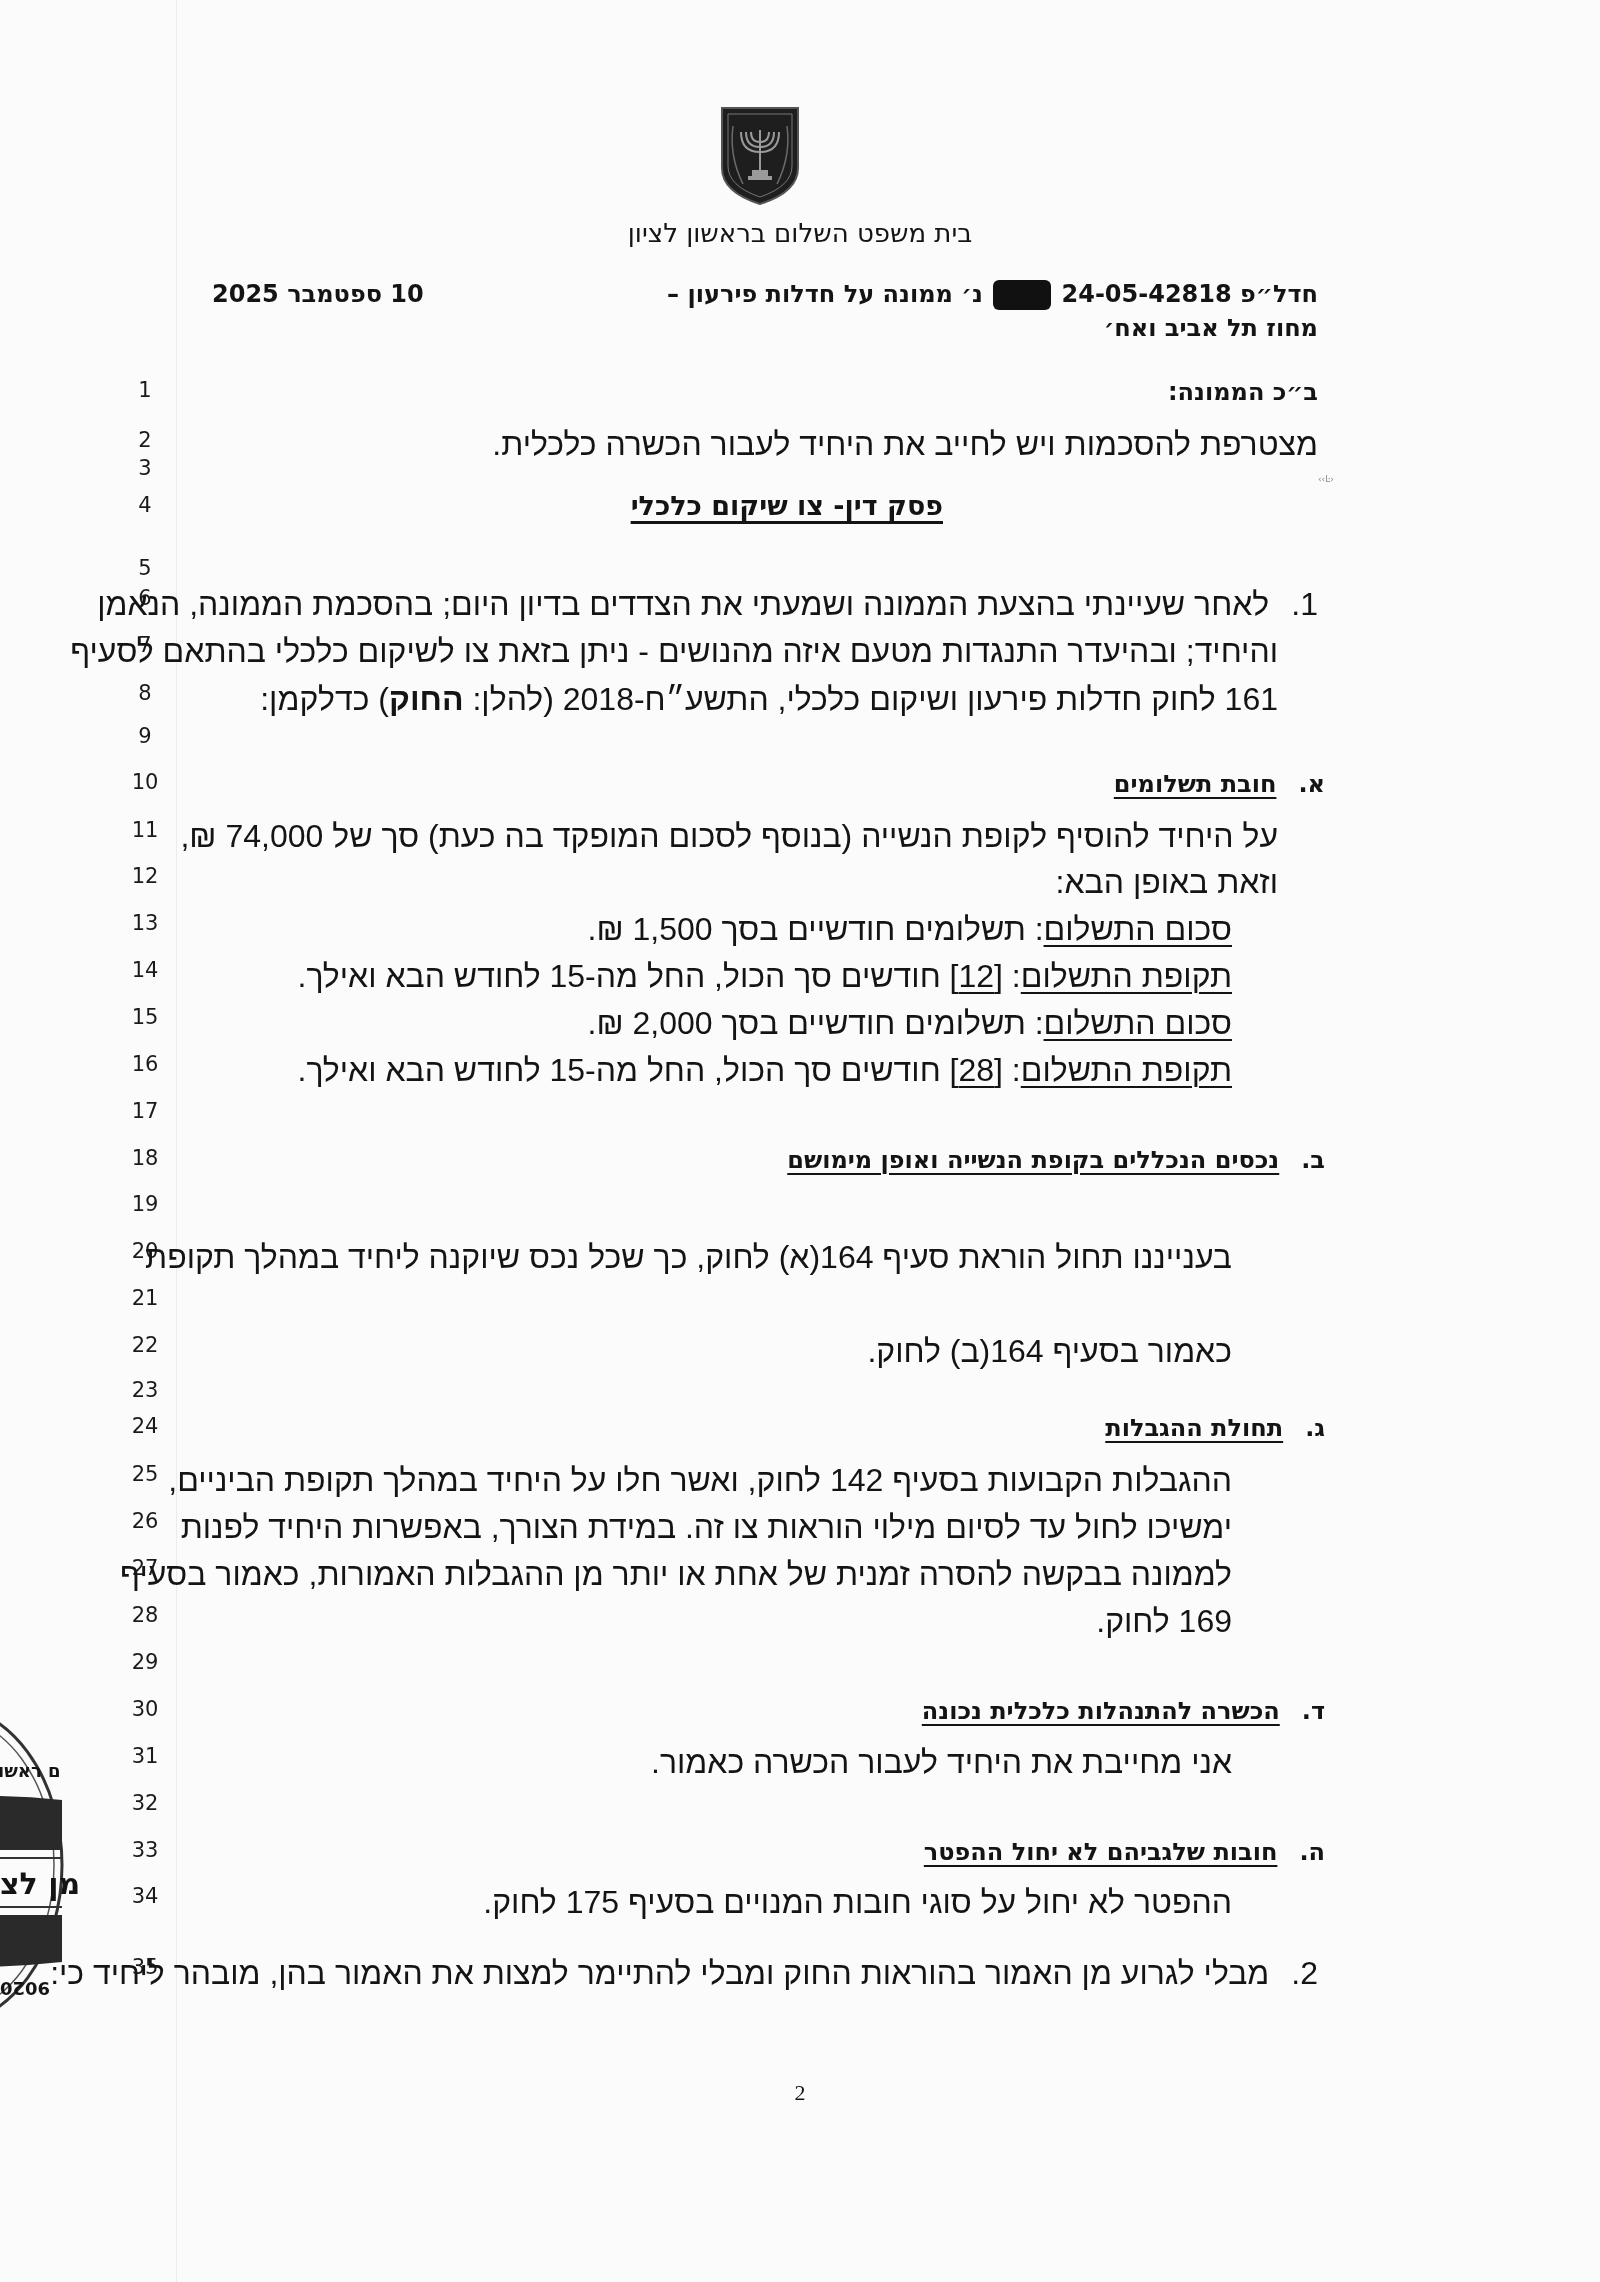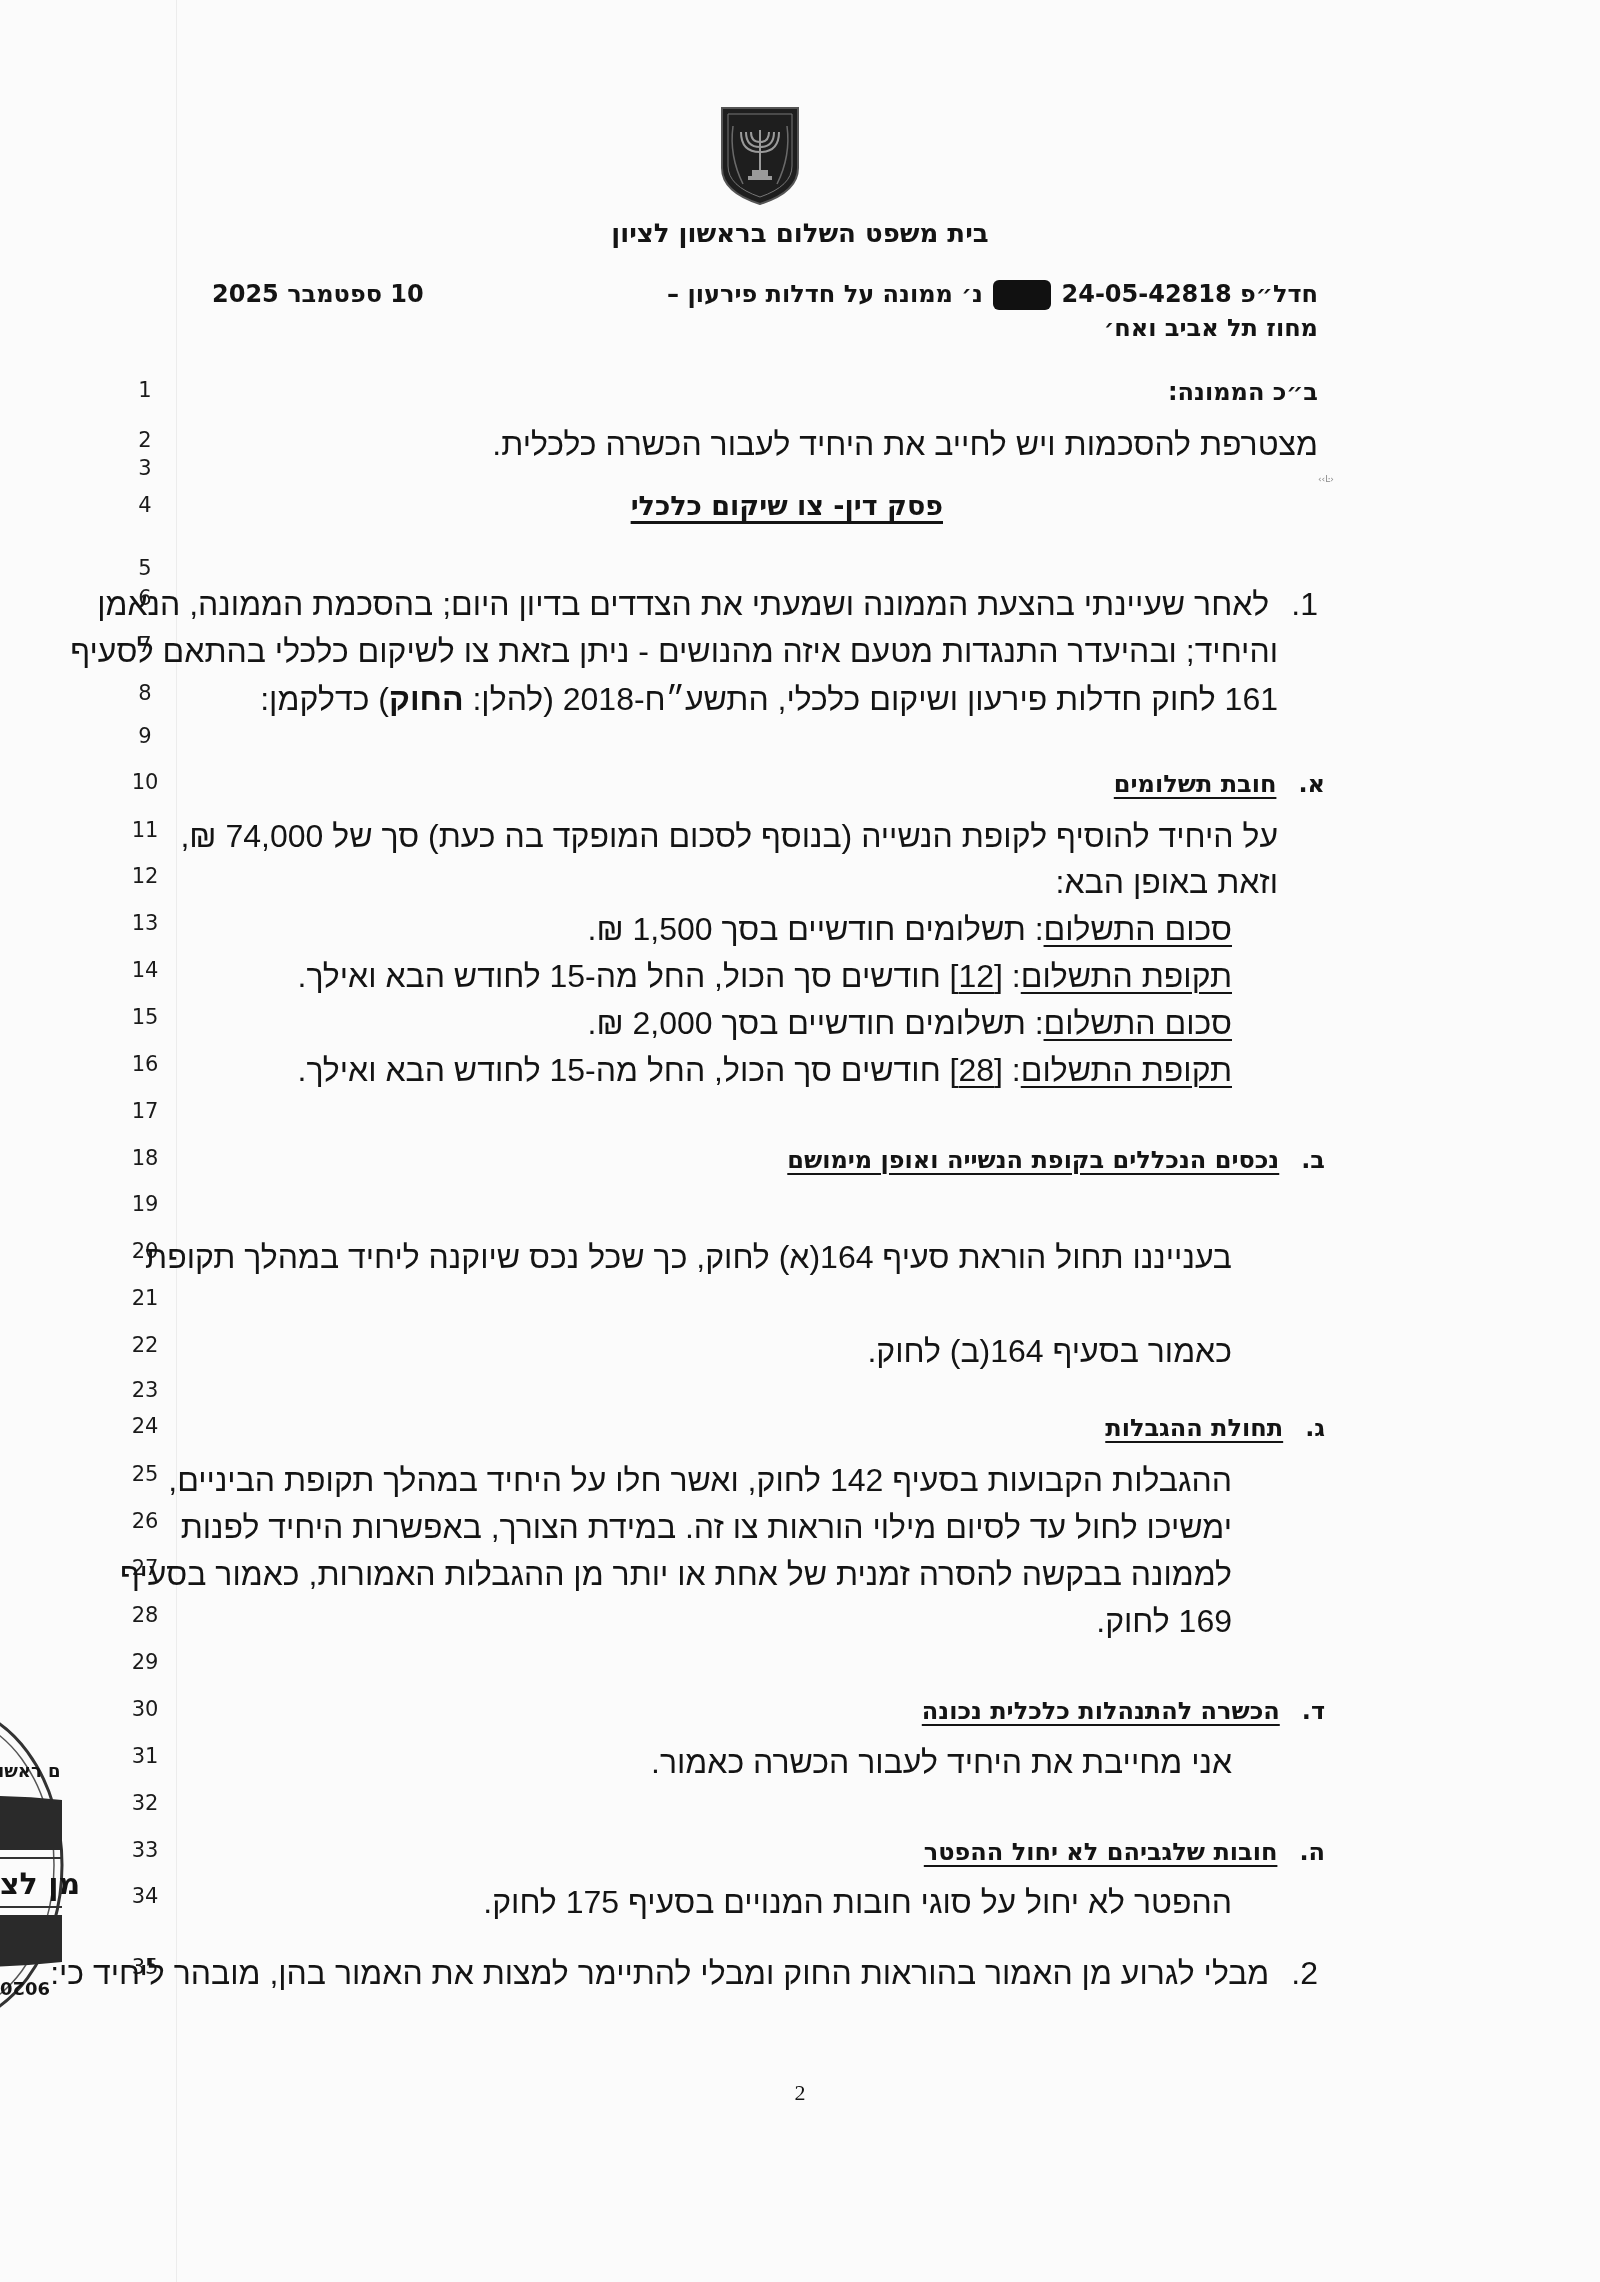--- a/index.html
+++ b/index.html
@@ -14,21 +14,21 @@
   .rtl { direction: rtl; text-align: right; }
   .bold { font-weight: bold; }
   .u { text-decoration: underline; text-underline-offset: 5px; text-decoration-thickness: 2px; }
   .body-text { font-family: "Liberation Sans", sans-serif; font-size: 32px; white-space: nowrap; text-align: center; }
   .head-text { font-family: "DejaVu Sans", sans-serif; font-weight: bold; font-size: 24px; white-space: nowrap; }
 
   
   .emblem { left: 719px; top: 106px; width: 82px; height: 100px; }
 
   .court-name { left: 400px; width: 800px; top: 218px; text-align: center; direction: rtl;
-    font-family: "DejaVu Sans", sans-serif; font-weight: bold; font-size: 26px; }
+    font-family: "DejaVu Sans", sans-serif; font-weight: normal; font-size: 26px; }
 
   .case-line1 { right: 282px; top: 280px; }
   .case-line2 { right: 282px; top: 314px; }
   .date { left: 212px; top: 280px; direction: rtl; }
   .redact { display: inline-block; width: 58px; height: 30px; background: #111; border-radius: 6px;
     vertical-align: middle; margin: 0 2px; }
 
   .line-no { position: absolute; left: 120px; width: 50px; text-align: center;
     font-family: "DejaVu Sans", sans-serif; font-size: 21px; color: #1a1a1a; }
 

